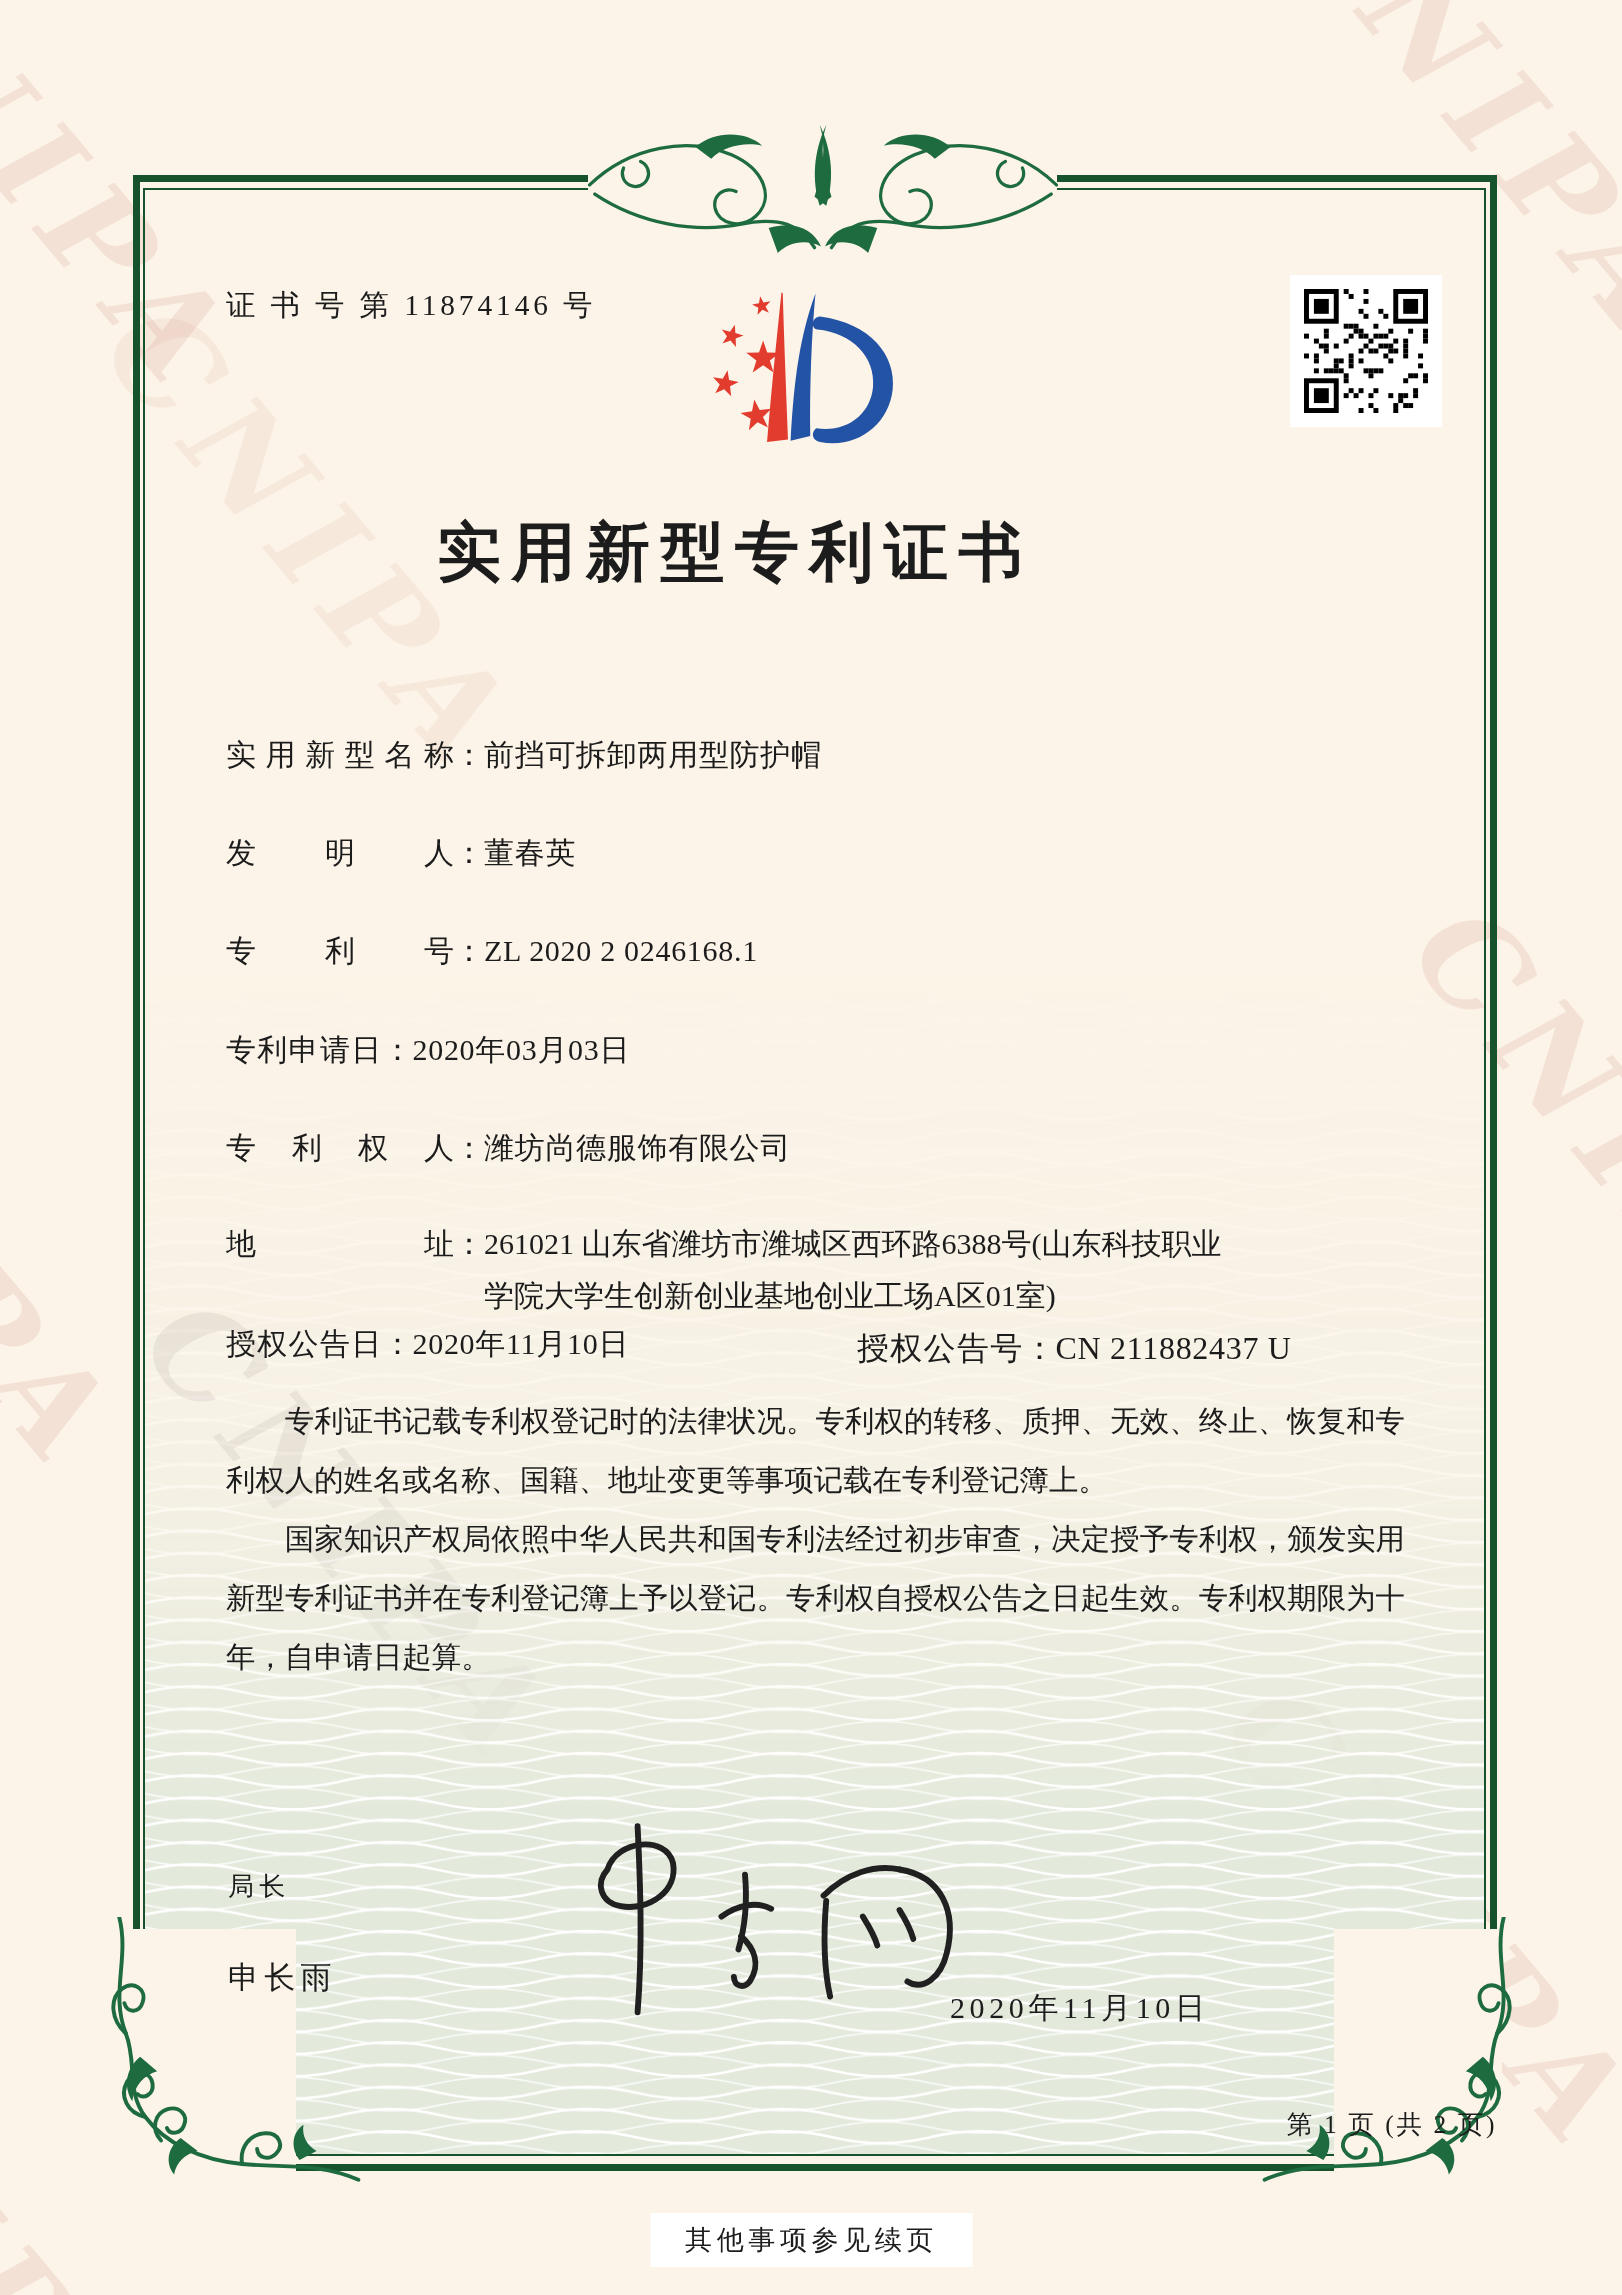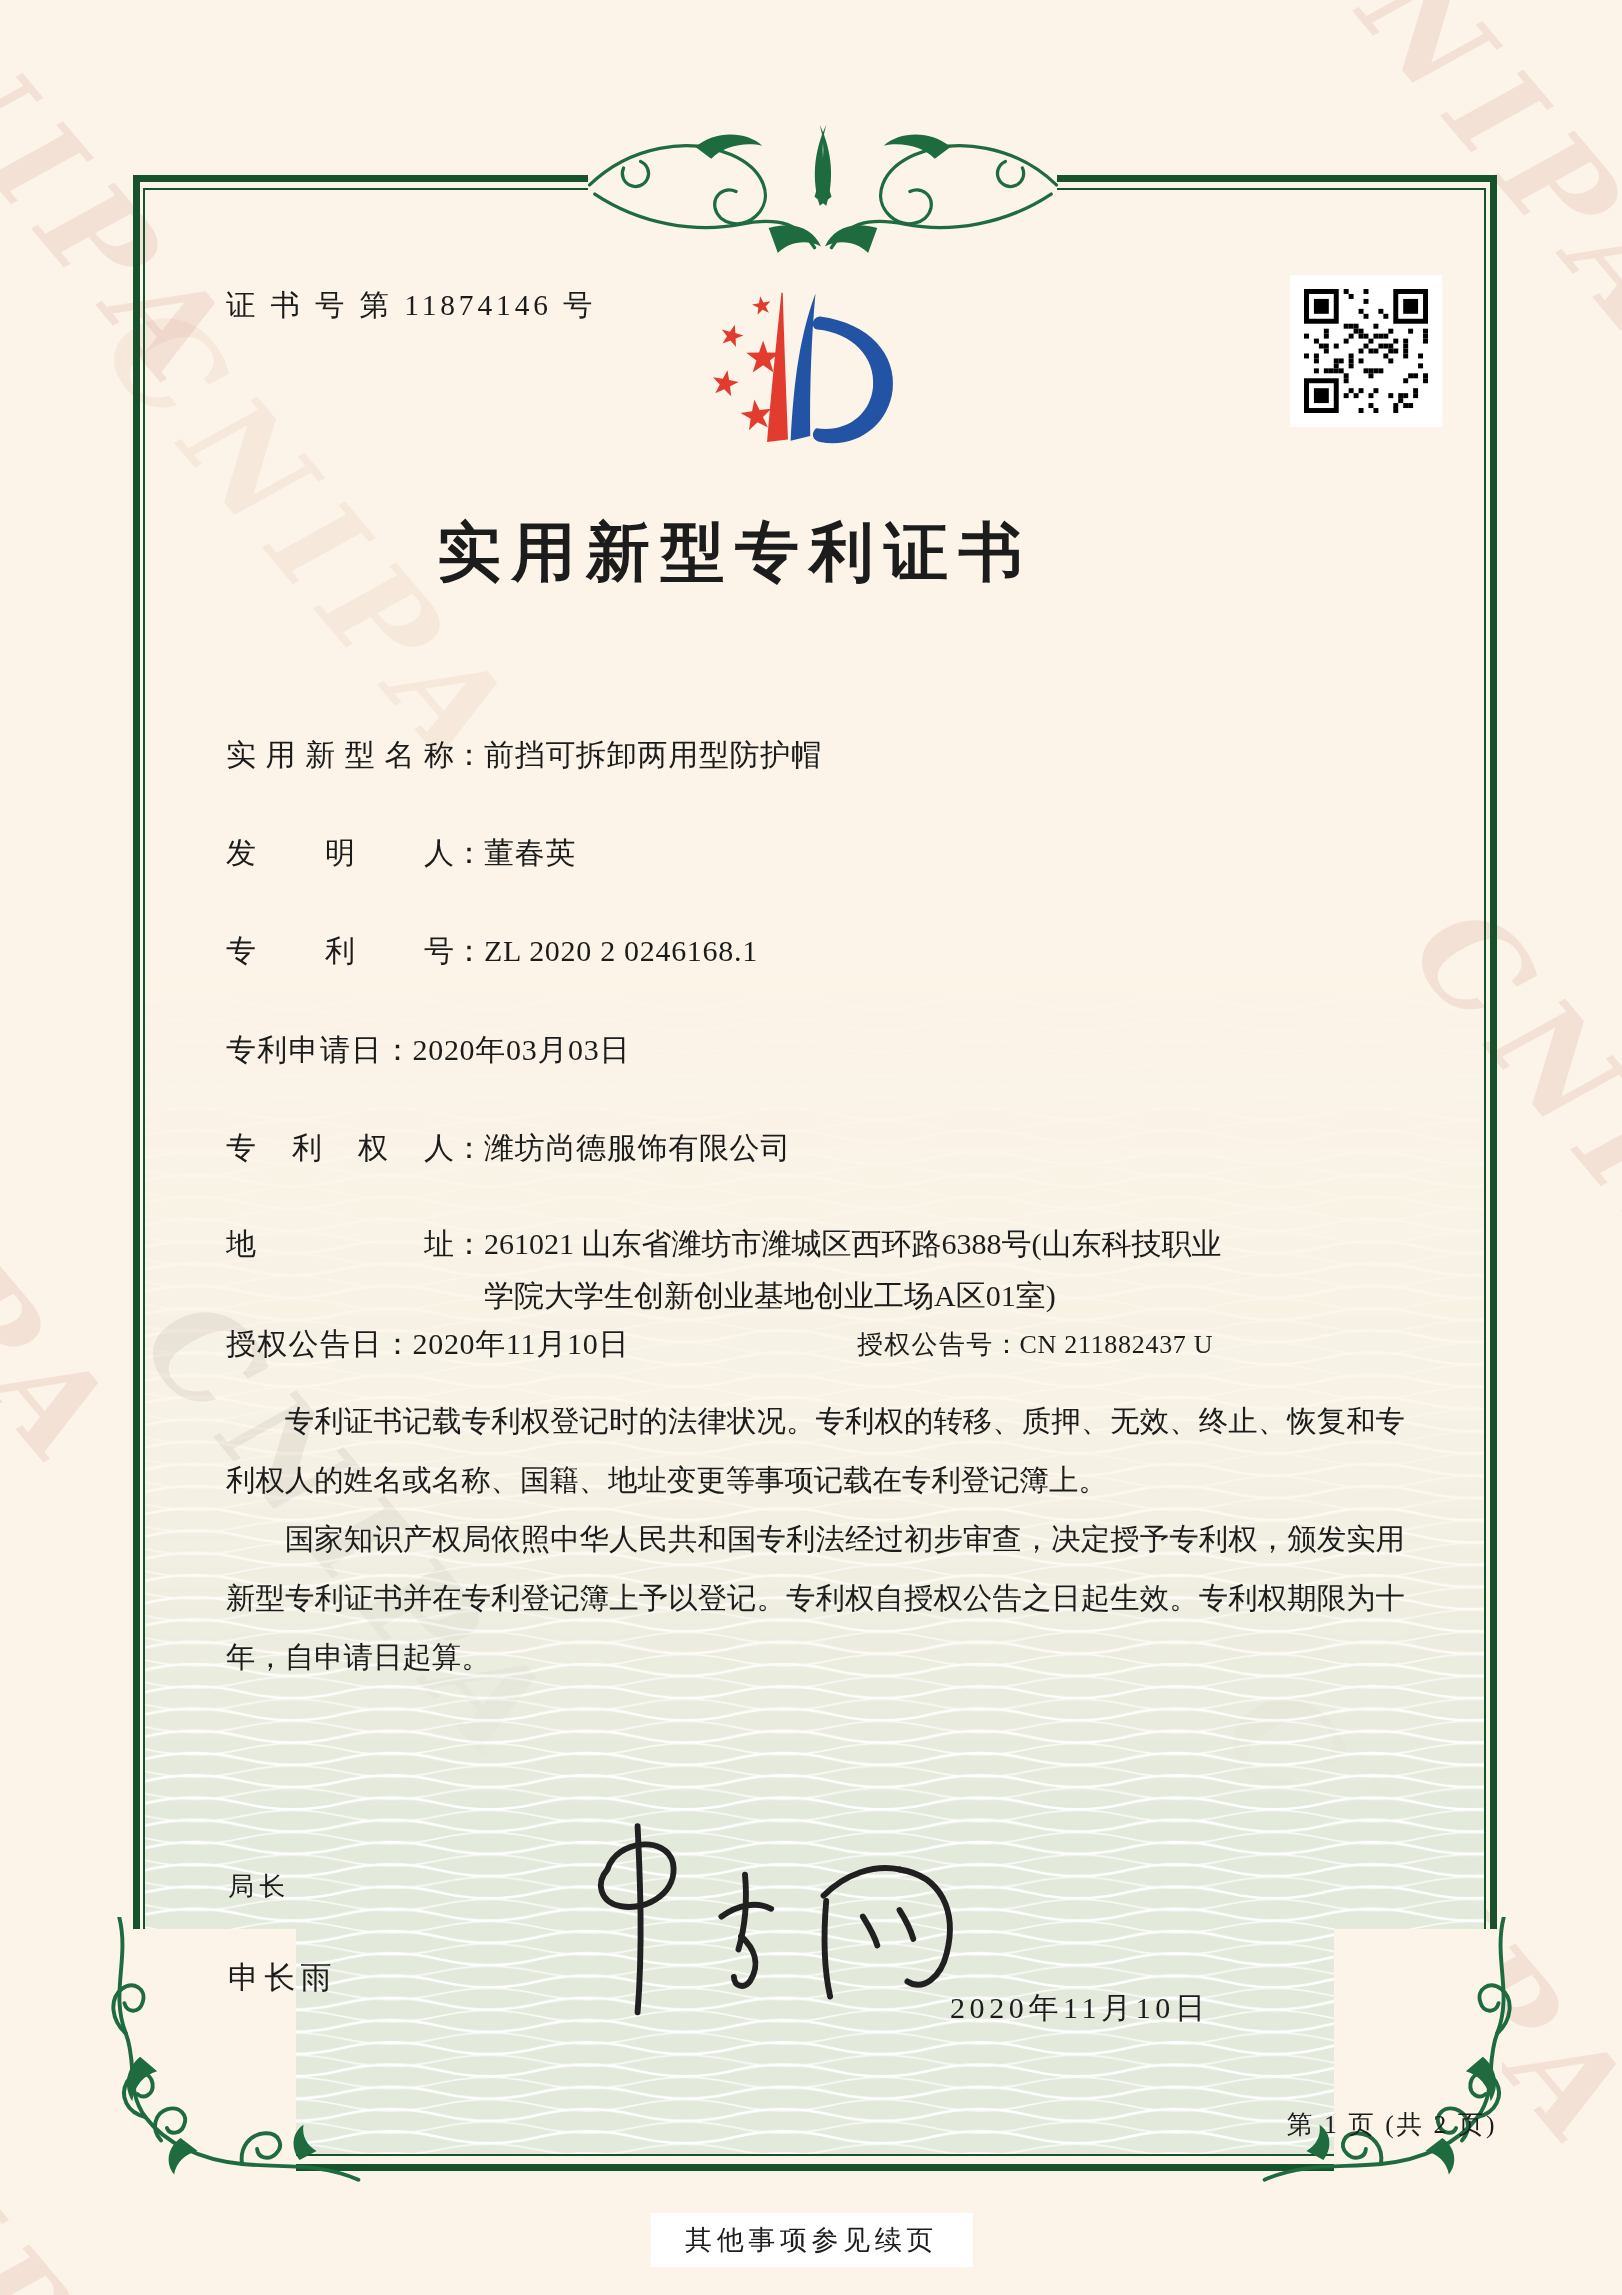--- a/index.html
+++ b/index.html
@@ -40,21 +40,21 @@
          font-size:64px;font-weight:bold;letter-spacing:10.5px;}
 
   
   .row{position:absolute;left:226px;font-size:30px;line-height:1.15;white-space:nowrap;}
   .flabel{display:inline-flex;justify-content:space-between;width:228px;vertical-align:top;}
   .fcompact{letter-spacing:1.3px;vertical-align:top;}
   .fvalue{letter-spacing:0.7px;margin-top:24px;}
   .row-addr{line-height:52px;}
   .row-addr .flabel{line-height:52px;}
   .addr-val{display:inline-block;vertical-align:top;width:942px;white-space:normal;line-height:52px;}
-  .row-right{position:absolute;left:857px;font-size:26px;white-space:nowrap;}
+  .row-right{position:absolute;left:857px;font-size:32px;white-space:nowrap;}
 
   .paras{position:absolute;left:226px;top:1392px;width:1179px;font-size:29.4px;
          line-height:59px;text-align:justify;}
   .paras p{margin:0;text-indent:2em;}
 
   .barcode{position:absolute;left:249px;top:1725px;}
 
   .officer-title{position:absolute;left:228px;top:1869px;font-size:26px;letter-spacing:5.2px;}
   .officer-name{position:absolute;left:228px;top:1957px;font-size:31px;letter-spacing:5.2px;}
   .signature{position:absolute;left:504px;top:1796px;}

